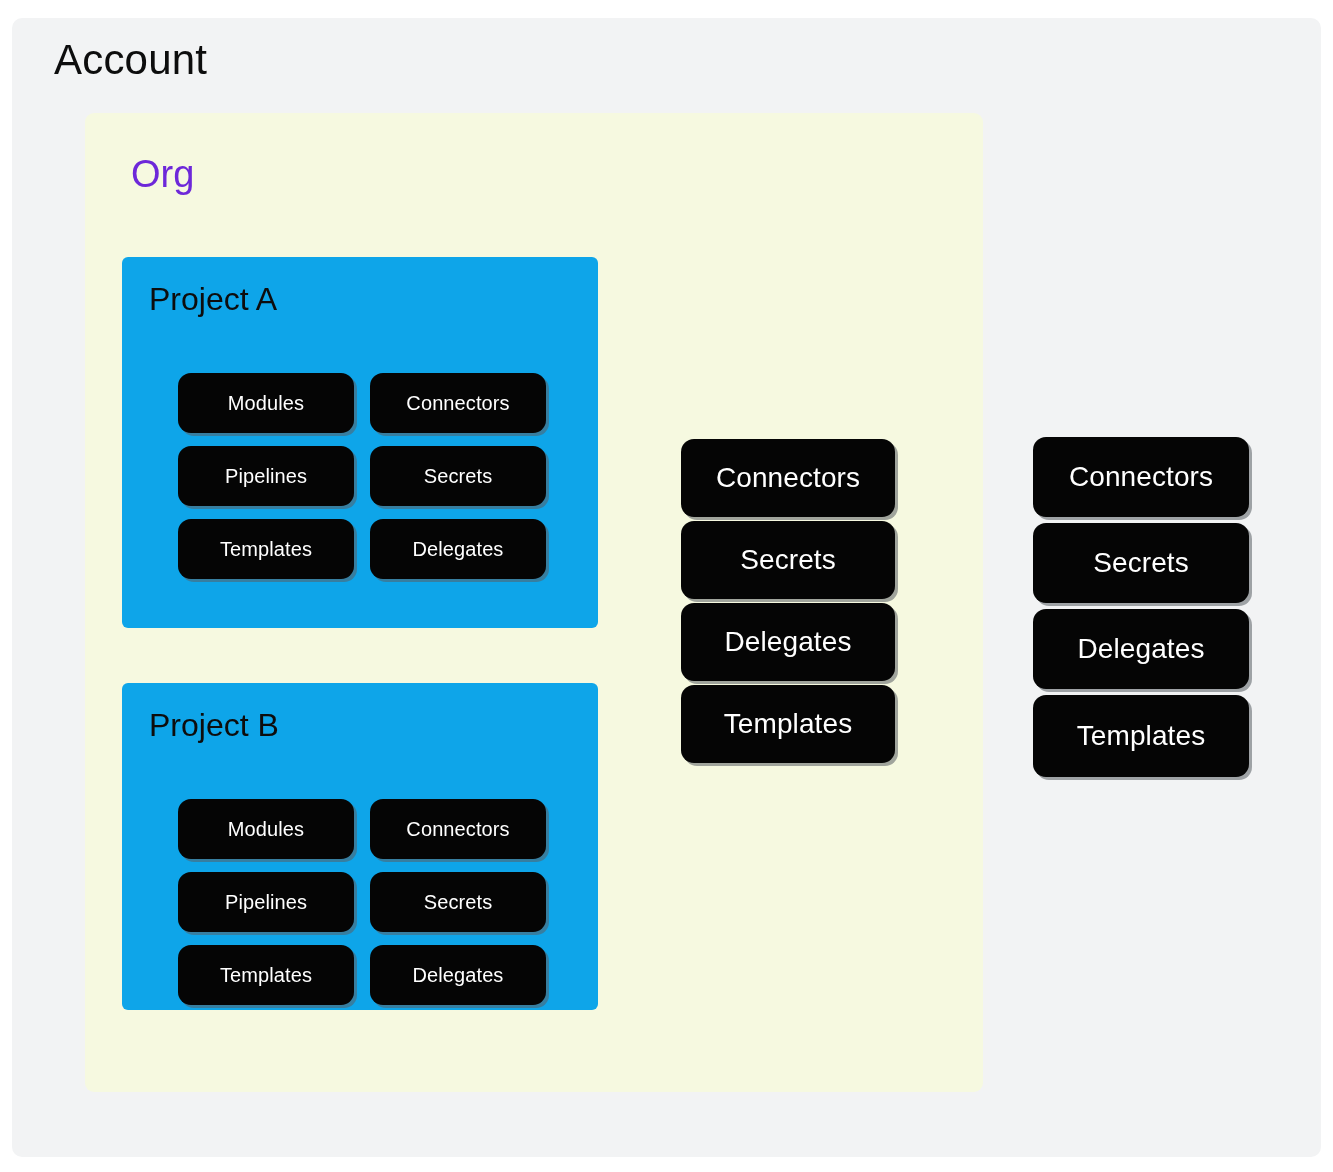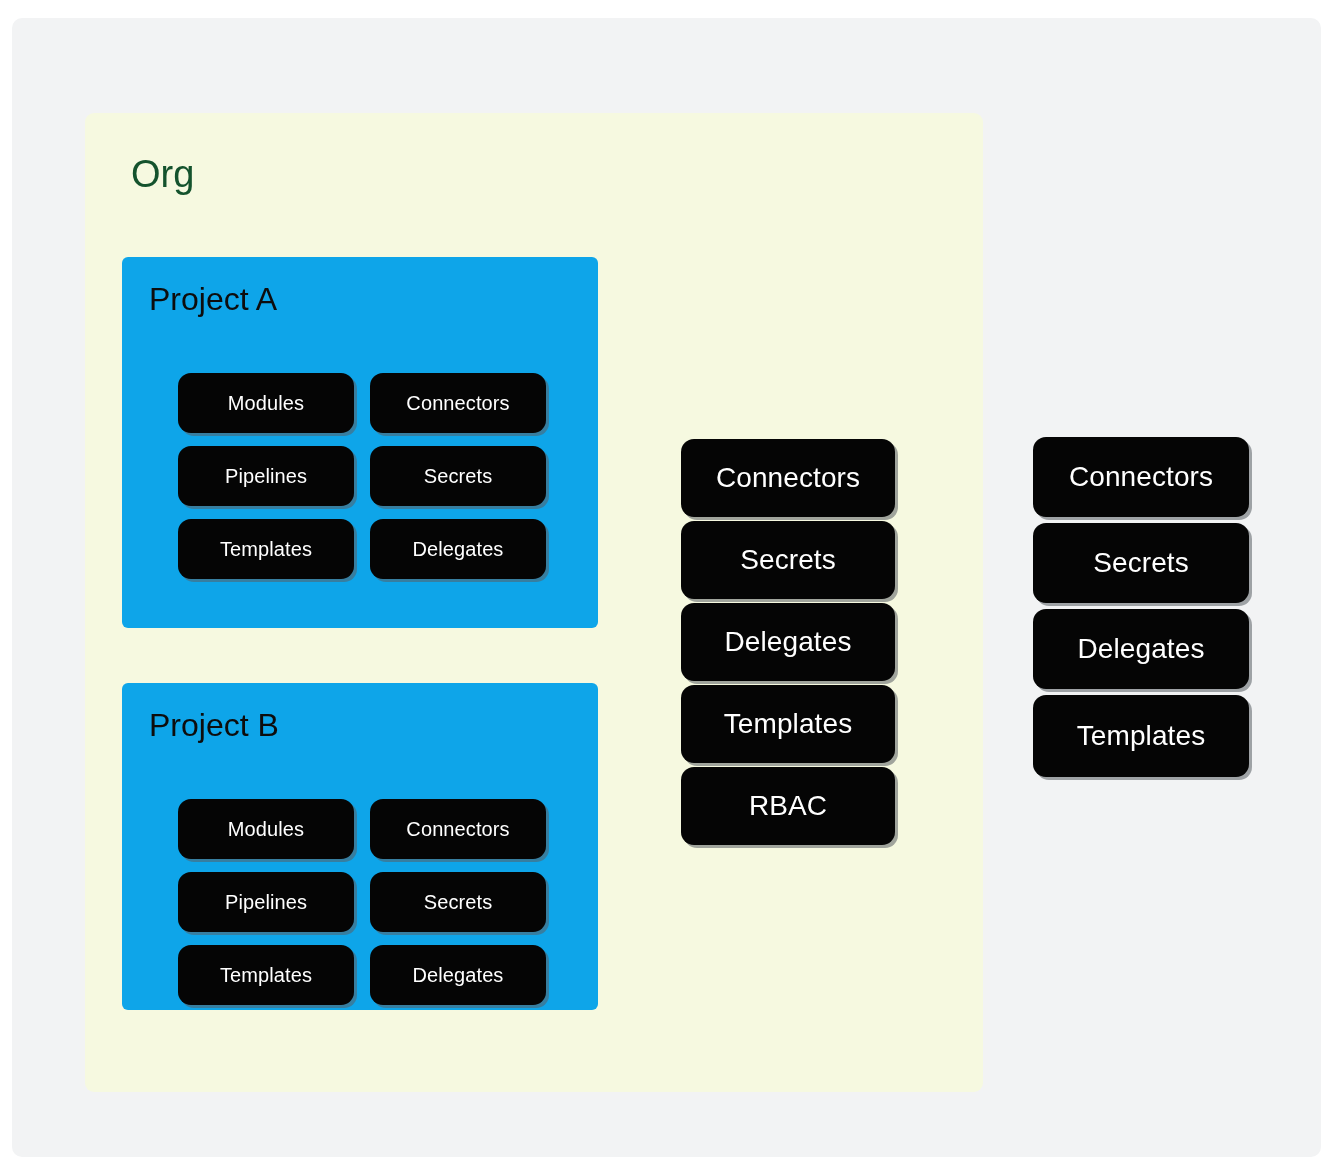--- a/index.html
+++ b/index.html
@@ -51,21 +51,21 @@
     height: 979px;
     background: #f6f9e0;
     border-radius: 9px;
   }
   .org-title {
     position: absolute;
     left: 131px;
     top: 155px;
     font-size: 38px;
     line-height: 1.05;
-    color: #14532d;
+    color: #6d28d9;
     white-space: nowrap;
   }
 
   
   .project-panel {
     position: absolute;
     left: 122px;
     width: 476px;
     background: #0ea5e9;
     border-radius: 6px;
@@ -141,20 +141,21 @@
   .account-scope-col .chip { height: 80px; }
   .account-scope-col .chip:nth-child(4) { height: 82px; }
   .account-scope-col .chip:nth-child(5) { height: 82px; }
 </style>
 </head>
 <body>
 
 <div id="canvas">
 
   <div class="account-panel"></div>
+  <div class="account-title">Account</div>
 
   <div class="org-panel"></div>
   <div class="org-title">Org</div>
 
   <div class="project-panel project-a">
     <div class="project-title">Project A</div>
     <div class="project-grid">
       <div class="chip small">Modules</div>
       <div class="chip small">Connectors</div>
       <div class="chip small">Pipelines</div>
@@ -174,21 +175,20 @@
       <div class="chip small">Templates</div>
       <div class="chip small">Delegates</div>
     </div>
   </div>
 
   <div class="scope-col org-scope-col">
     <div class="chip large">Connectors</div>
     <div class="chip large">Secrets</div>
     <div class="chip large">Delegates</div>
     <div class="chip large">Templates</div>
-    <div class="chip large">RBAC</div>
   </div>
 
   <div class="scope-col account-scope-col">
     <div class="chip large">Connectors</div>
     <div class="chip large">Secrets</div>
     <div class="chip large">Delegates</div>
     <div class="chip large">Templates</div>
   </div>
 
 </div>

